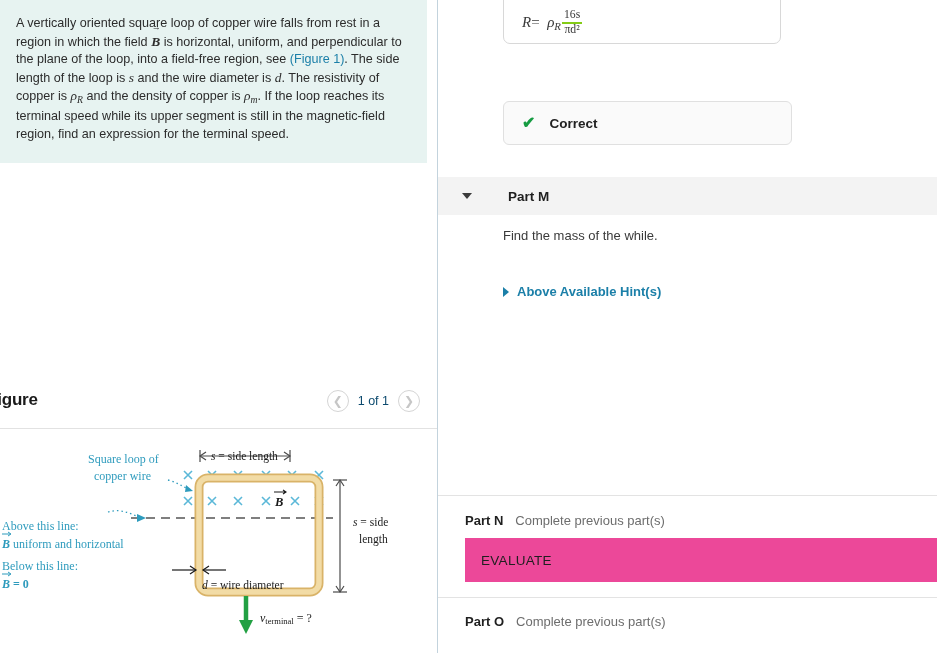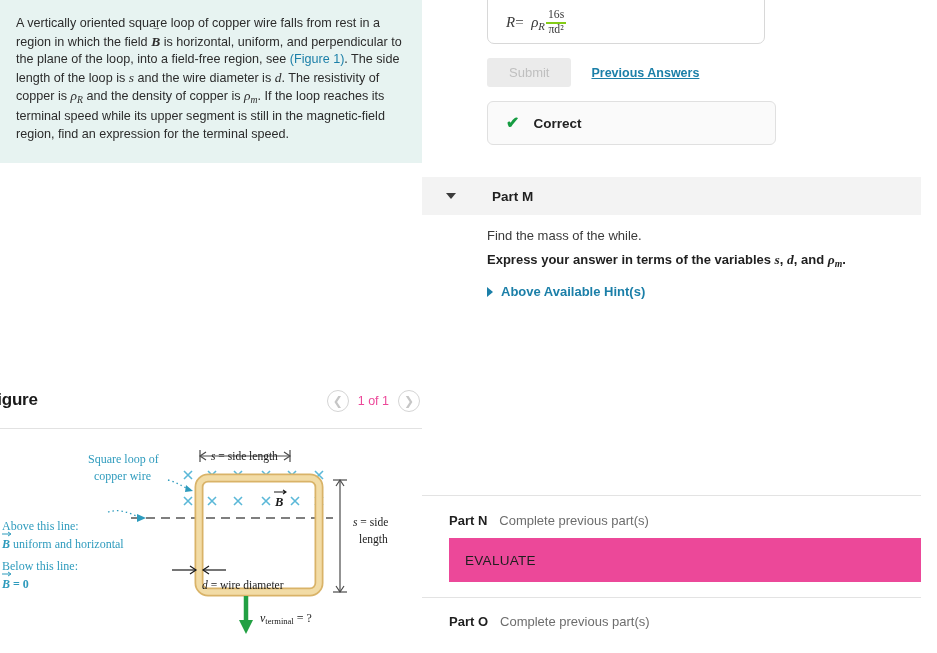--- a/index.html
+++ b/index.html
@@ -120,21 +120,21 @@
     align-items: center;
     justify-content: center;
     color: #c6c6c6;
     font-size: 12px;
     line-height: 1;
     box-sizing: border-box;
     cursor: default;
   }
   .nav-count {
     font-size: 12.5px;
-    color: #ec4899;
+    color: #0c4a6e;
   }
   .figure-rule {
     position: absolute;
     left: 0;
     top: 428px;
     width: 437px;
     height: 1px;
     background: #e2e2e2;
   }
 
@@ -143,21 +143,21 @@
     left: 0;
     top: 430px;
     width: 437px;
     height: 223px;
     overflow: hidden;
   }
 
   
   .right-col {
     position: absolute;
-    left: 422px; top: 0;
+    left: 438px; top: 0;
     width: 499px;
     height: 653px;
     background: #ffffff;
     overflow: hidden;
   }
 
   .ans-box-prev {
     position: absolute;
     left: 65px;
     top: -18px;
@@ -461,39 +461,32 @@
 
   <div class="right-col">
 
     <div class="ans-box-prev">
       <div class="formula">
         <span style="font-style:italic">R</span><span>=</span>&nbsp;
         <span style="font-style:italic">ρ<span class="sub">R</span></span><span class="frac"><span class="num">16s</span><span class="den">πd²</span></span>
       </div>
     </div>
 
-    <div class="row-submit-prev">
-      <button class="btn-disabled">Submit</button>
-      <span class="link-bold">Previous Answers</span>
-    </div>
 
     <div class="status-box">
       <span class="check-icon">✔</span>
       <span class="status-text">Correct</span>
     </div>
 
     <div class="part-header" style="top:177px;">
       <div class="caret-down"></div>
       <div class="part-label">Part M</div>
     </div>
 
     <div class="part-prompt">Find the mass of the while.</div>
-    <div class="part-express">
-      <span>Express your answer in terms of the variables </span><span class="mvar">s</span>, <span class="mvar">d</span>, and <span class="mvar">ρ<span class="sub">m</span></span>.
-    </div>
 
     <div class="hints-link">
       <div class="caret-right"></div>
       <span class="hints-text">Above Available Hint(s)</span>
     </div>
 
     <div class="hrule" style="top:495px;"></div>
     <div class="part-locked" style="top:513px;">
       <span class="pl-name">Part N</span>
       <span class="pl-msg">Complete previous part(s)</span>

